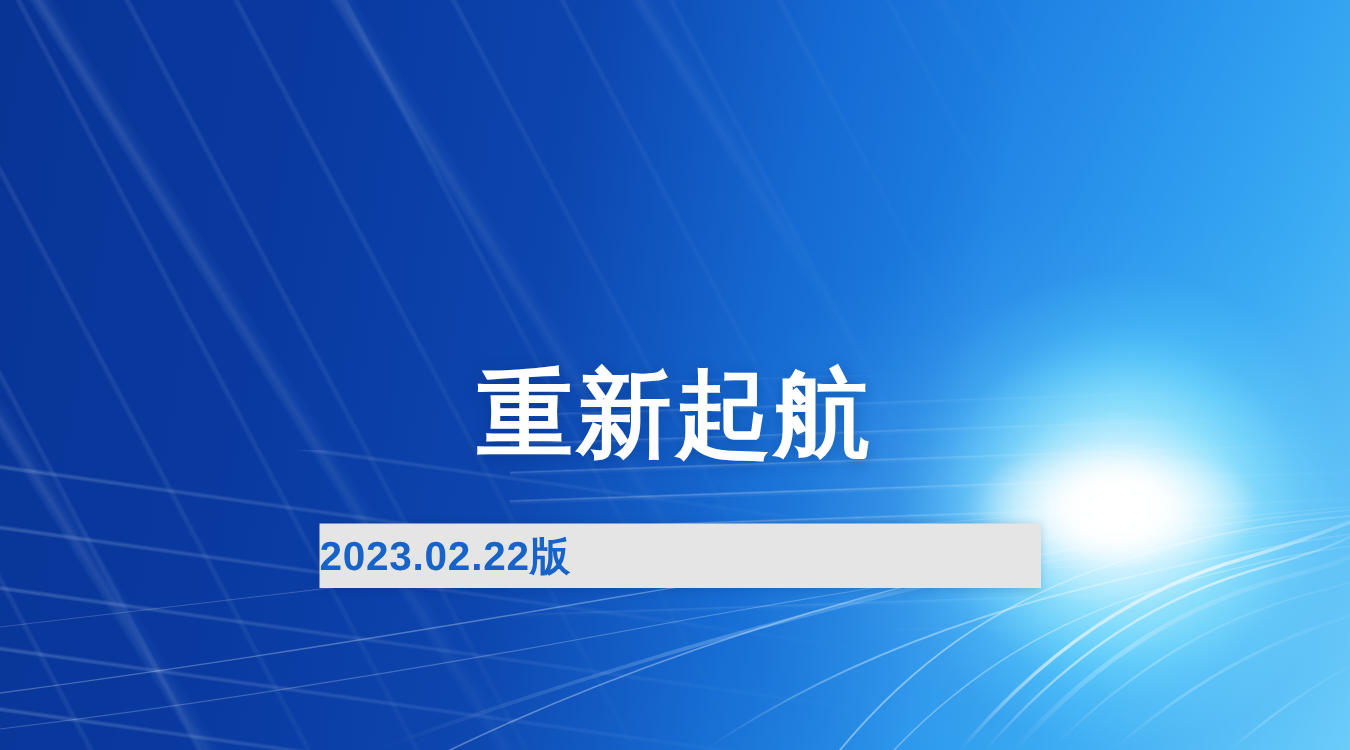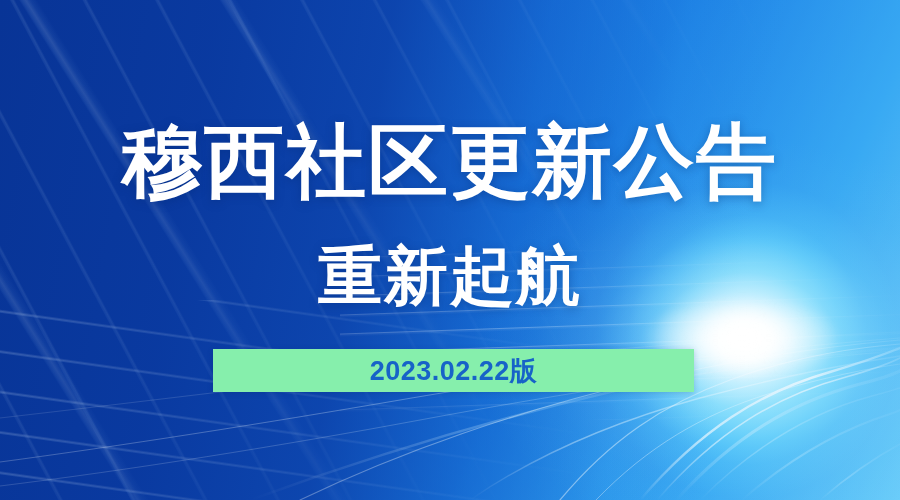--- a/index.html
+++ b/index.html
@@ -105,22 +105,22 @@
     font-weight:700;
     letter-spacing:2px;
     white-space:nowrap;
     text-shadow:0 2px 10px rgba(4,40,110,0.35);
   }
   .title-1{top:118px;font-size:80px;line-height:88px;}
   .title-2{top:232px;font-size:64px;line-height:88px;}
 
   .date-banner{
     position:absolute;left:213px;top:349px;width:481px;height:43px;
-    background:#86efac;
-    display:flex;align-items:center;justify-content:center;
+    background:#e5e5e5;
+    display:flex;align-items:center;
     box-shadow:0 1px 6px rgba(2,30,90,0.18);
   }
   .date-text{
     color:#1763c8;
     font-size:27px;
     font-weight:700;
     letter-spacing:.5px;
     font-family:"Liberation Sans","DejaVu Sans",sans-serif;
     white-space:nowrap;
   }
@@ -172,21 +172,20 @@
     </g>
   </svg>
 
   <div class="rays"></div>
   <div class="bottom-streaks"></div>
   <div class="glow"></div>
   <div class="glow-core"></div>
 
   <div class="content">
 
-    <div class="title-line title-1">穆西社区更新公告</div>
 
     <div class="title-line title-2">重新起航</div>
 
     <div class="date-banner">
       <span class="date-text">2023.02.22版</span>
     </div>
 
   </div>
 </div>
 

